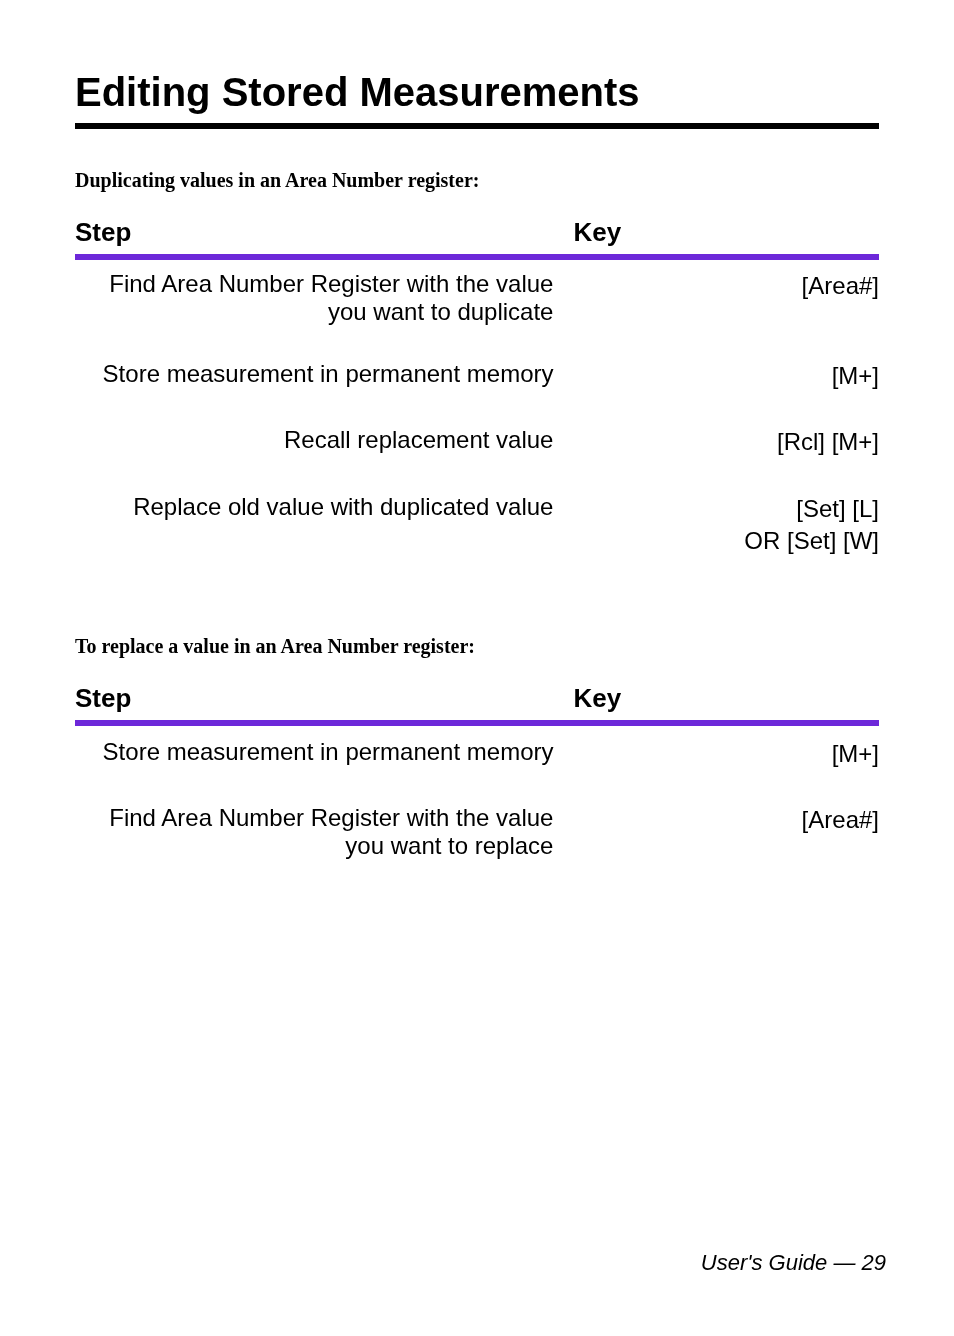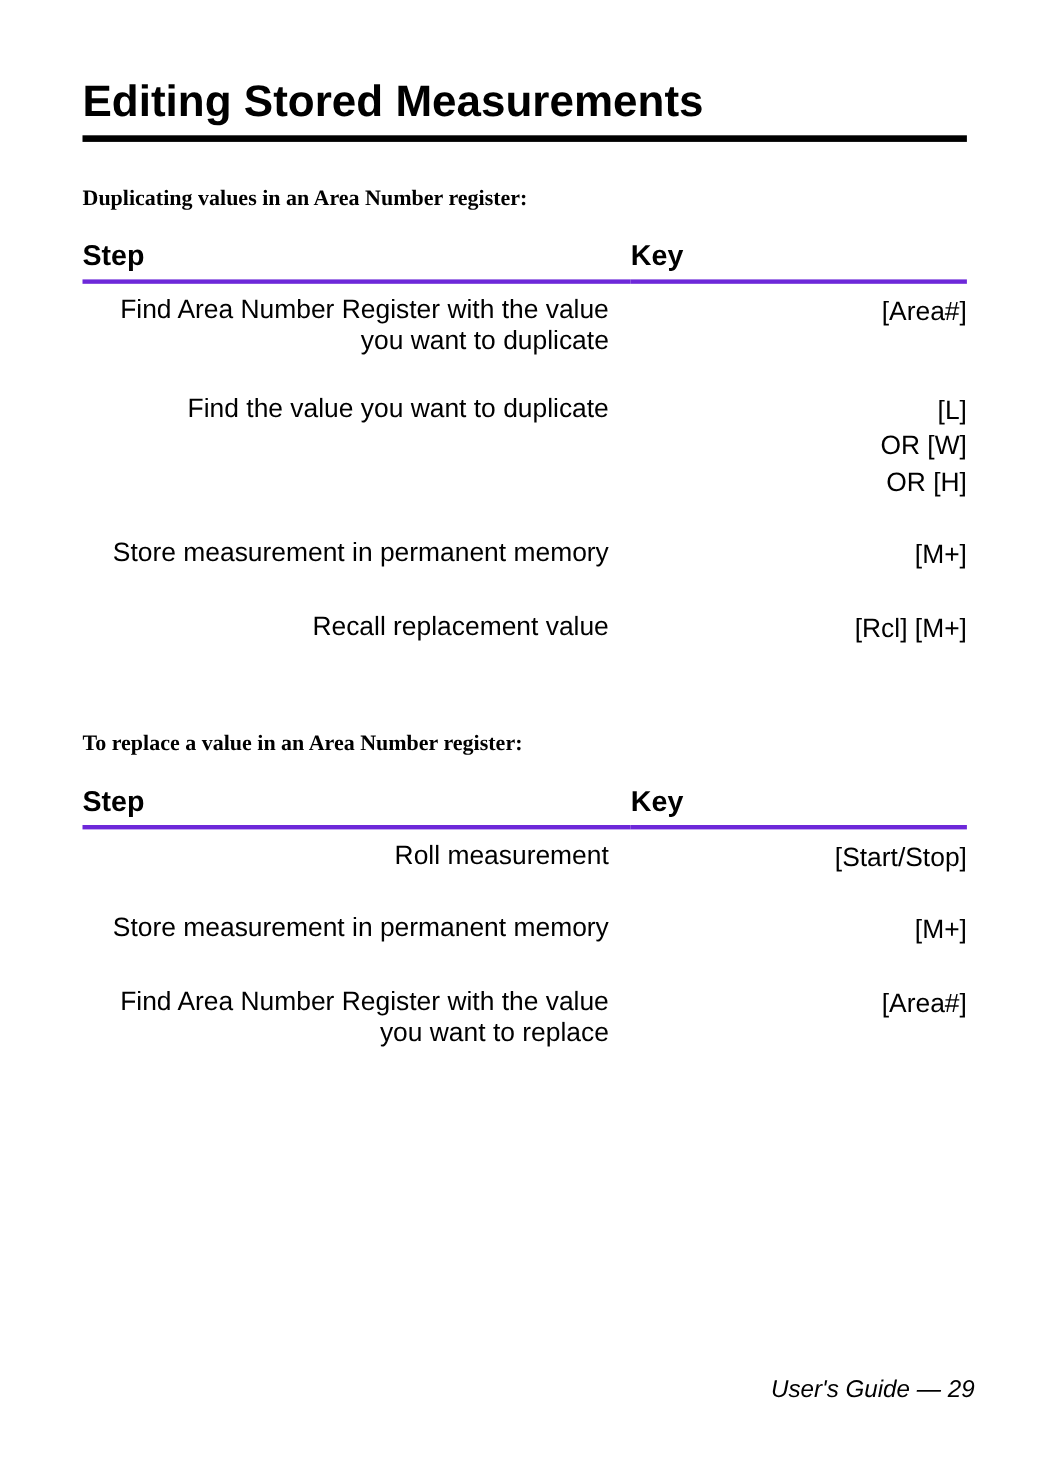--- a/index.html
+++ b/index.html
@@ -36,21 +36,21 @@
       display: table;
       width: 100%;
       margin-bottom: 55px;
     }
     .table-header {
       display: table-row;
     }
     .table-header .cell {
       font-weight: bold;
       font-size: 26px;
-      border-bottom: 4px solid #6d28d9;
+      border-bottom: 6px solid #6d28d9;
       padding-bottom: 6px;
     }
     .table-row {
       display: table-row;
     }
     .cell {
       display: table-cell;
       vertical-align: top;
       font-size: 24px;
       font-family: sans-serif;
@@ -103,67 +103,58 @@
   <div class="table-row data-row first-data-row">
     <div class="cell step">
       <span>Find Area Number Register with the value</span>
       <span class="indent-line">you want to duplicate</span>
     </div>
     <div class="cell key">
       <span class="key-line">[Area#]</span>
     </div>
   </div>
 
-  <div class="table-row data-row">
-    <div class="cell step">
-      <span>Find the value you want to duplicate</span>
-    </div>
-    <div class="cell key">
-      <span class="key-line">[L]</span>
-      <span class="key-line">OR  [W]</span>
-      <span class="key-line">OR  [H]</span>
-    </div>
-  </div>
 
   <div class="table-row data-row">
     <div class="cell step">
       <span>Store measurement in permanent memory</span>
     </div>
     <div class="cell key">
       <span class="key-line">[M+]</span>
     </div>
   </div>
 
 
   <div class="table-row data-row">
     <div class="cell step">
       <span>Recall replacement value</span>
     </div>
     <div class="cell key">
       <span class="key-line">[Rcl] [M+]</span>
     </div>
   </div>
 
+  <div class="table-row data-row">
+    <div class="cell step">
+      <span>Replace old value with duplicated value</span>
+    </div>
+    <div class="cell key">
+      <span class="key-line">[Set] [L]</span>
+      <span class="key-line">OR [Set] [W]</span>
+    </div>
+  </div>
 </div>
 
 <h2 class="section-heading">To replace a value in an Area Number register:</h2>
 <div class="table">
   <div class="table-header">
     <div class="cell step">Step</div>
     <div class="cell key">Key</div>
   </div>
 
-  <div class="table-row data-row first-data-row">
-    <div class="cell step">
-      <span>Roll measurement</span>
-    </div>
-    <div class="cell key">
-      <span class="key-line">[Start/Stop]</span>
-    </div>
-  </div>
 
   <div class="table-row data-row">
     <div class="cell step">
       <span>Store measurement in permanent memory</span>
     </div>
     <div class="cell key">
       <span class="key-line">[M+]</span>
     </div>
   </div>
 

